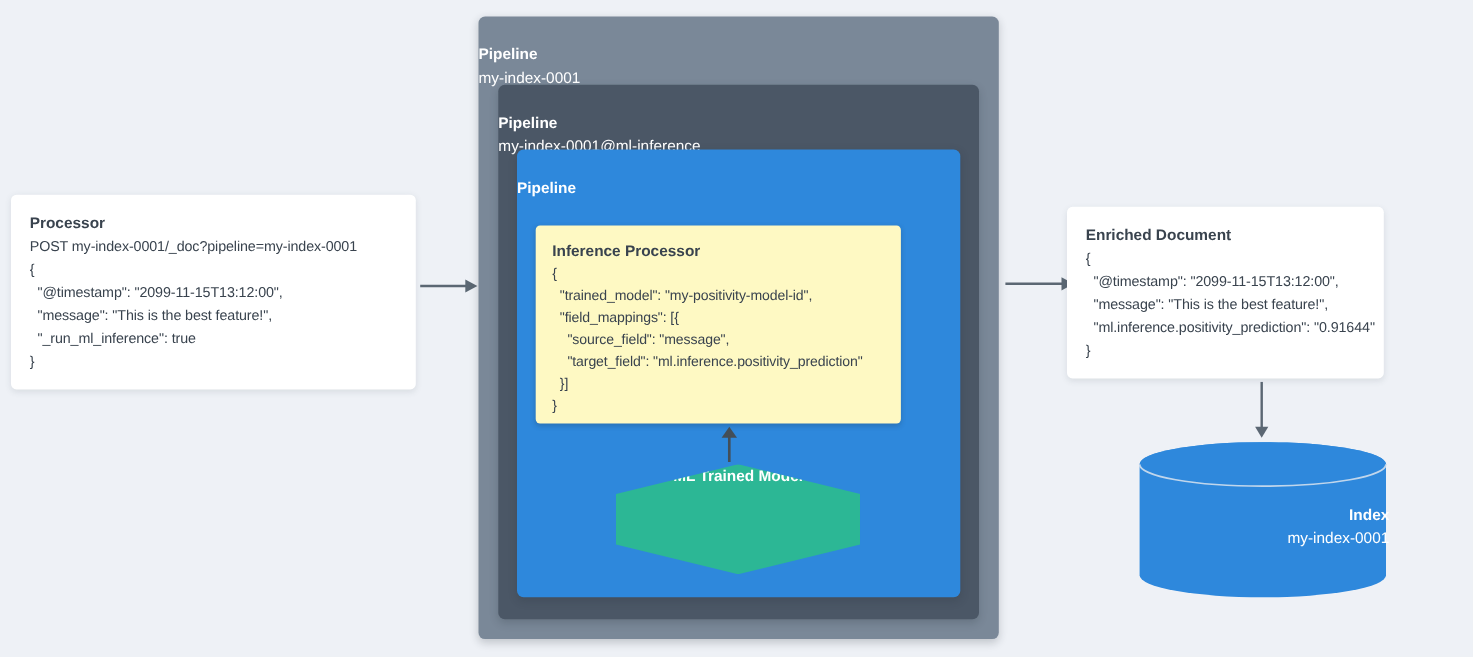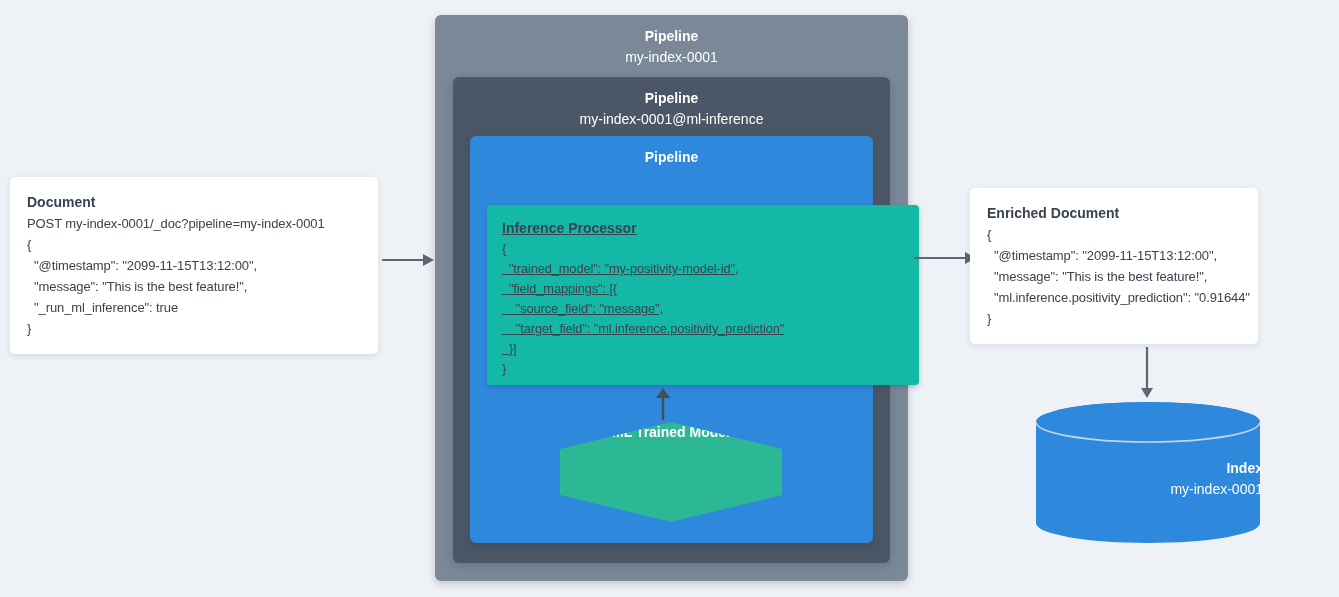--- a/index.html
+++ b/index.html
@@ -38,38 +38,36 @@
   
   .pipeline-box {
     position: absolute;
     border-radius: 6px;
     box-shadow: 0 3px 8px rgba(35,45,55,.22);
   }
   .pipeline-outer  { left: 435px; top: 15px;  width: 473px; height: 566px; background: #7a8898; }
   .pipeline-middle { left: 18px;  top: 62px;  width: 437px; height: 486px; background: #4b5766; }
   .pipeline-inner  { left: 17px;  top: 59px;  width: 403px; height: 407px; background: #2e88dc; }
   .pipeline-header {
-    padding-top: 11px;
-    text-align: center;
+    padding-top: 24px;
     color: #ffffff;
   }
   .pipeline-label { font-size: 14px; font-weight: bold; line-height: 21px; }
   .pipeline-name  { font-size: 14px; line-height: 20px; }
 
   
   .processor {
     position: absolute;
     left: 17px; top: 69px;
-    width: 432px; height: 180px;
-    background: #14b8a6;
+    width: 332px; height: 180px;
+    background: #fef9c3;
     border-radius: 4px;
     box-shadow: 0 2px 5px rgba(30,50,70,.25);
     padding: 12px 15px;
     color: #39434e;
-    text-decoration: underline;
   }
   .processor .card-title { line-height: 22px; }
   .processor .code-line  { line-height: 20px; font-size: 12.8px; }
 
   
   .hexagon {
     position: absolute;
     left: 90px; top: 286px;
     width: 222px; height: 100px;
     background: #2cb795;
@@ -97,21 +95,21 @@
   }
   .cylinder-text .index-title { font-size: 14px; font-weight: bold; line-height: 21px; }
   .cylinder-text .index-name  { font-size: 14px; line-height: 21px; }
 </style>
 </head>
 <body>
 
 <div class="canvas">
 
   <div class="card" style="left:10px; top:177px; width:368px;">
-    <div class="card-title">Document</div>
+    <div class="card-title">Processor</div>
     <div class="code-line">POST my-index-0001/_doc?pipeline=my-index-0001</div>
     <div class="code-line">{</div>
     <div class="code-line">  "@timestamp": "2099-11-15T13:12:00",</div>
     <div class="code-line">  "message": "This is the best feature!",</div>
     <div class="code-line">  "_run_ml_inference": true</div>
     <div class="code-line">}</div>
   </div>
 
   <svg class="arrow" style="left:381px; top:252px;" width="54" height="16">
     <line x1="1" y1="8" x2="43" y2="8" stroke="#5b6773" stroke-width="2.2"></line>

